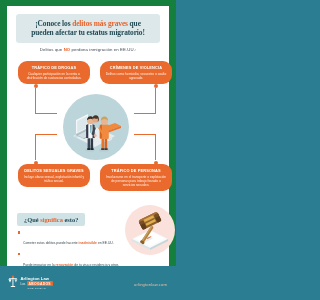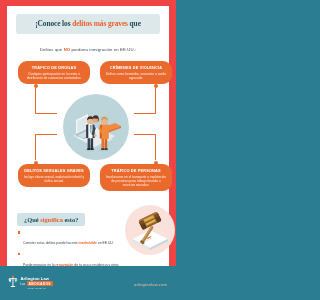--- a/index.html
+++ b/index.html
@@ -3,21 +3,21 @@
 <meta charset="utf-8">
 <style>
   * { margin:0; padding:0; box-sizing:border-box; }
   html,body { width:176px; height:300px; }
   body {
     font-family:"Liberation Sans", sans-serif;
     background:#2b7e92;
     overflow:hidden;
     position:relative;
   }
-  #page { position:absolute; inset:0; background:#ef4444; }
+  #page { position:absolute; inset:0; background:#15803d; }
 
   
   .panel {
     position:absolute;
     left:7px; top:6px; right:7px; bottom:34px;
     background:#ffffff;
   }
 
   
   .title-banner {
@@ -199,20 +199,21 @@
 </style>
 </head>
 <body>
 
 <div id="page">
 
   <div class="panel">
 
     <div class="title-banner">
       <div class="title-line"><span>¡Conoce los </span><span class="hl-orange">delitos más graves</span><span> que</span></div>
+      <div class="title-line">pueden afectar tu estatus migratorio!</div>
     </div>
 
     <div class="subhead"><span>Delitos que </span><span class="no">NO</span><span> perdona inmigración en EE.UU.:</span></div>
 
     <div class="card" id="card-drugs">
       <div class="card-title">TRÁFICO DE DROGAS</div>
       <div class="card-desc">Cualquier participación en la venta o distribución de sustancias controladas.</div>
     </div>
 
     <div class="card" id="card-violence">

